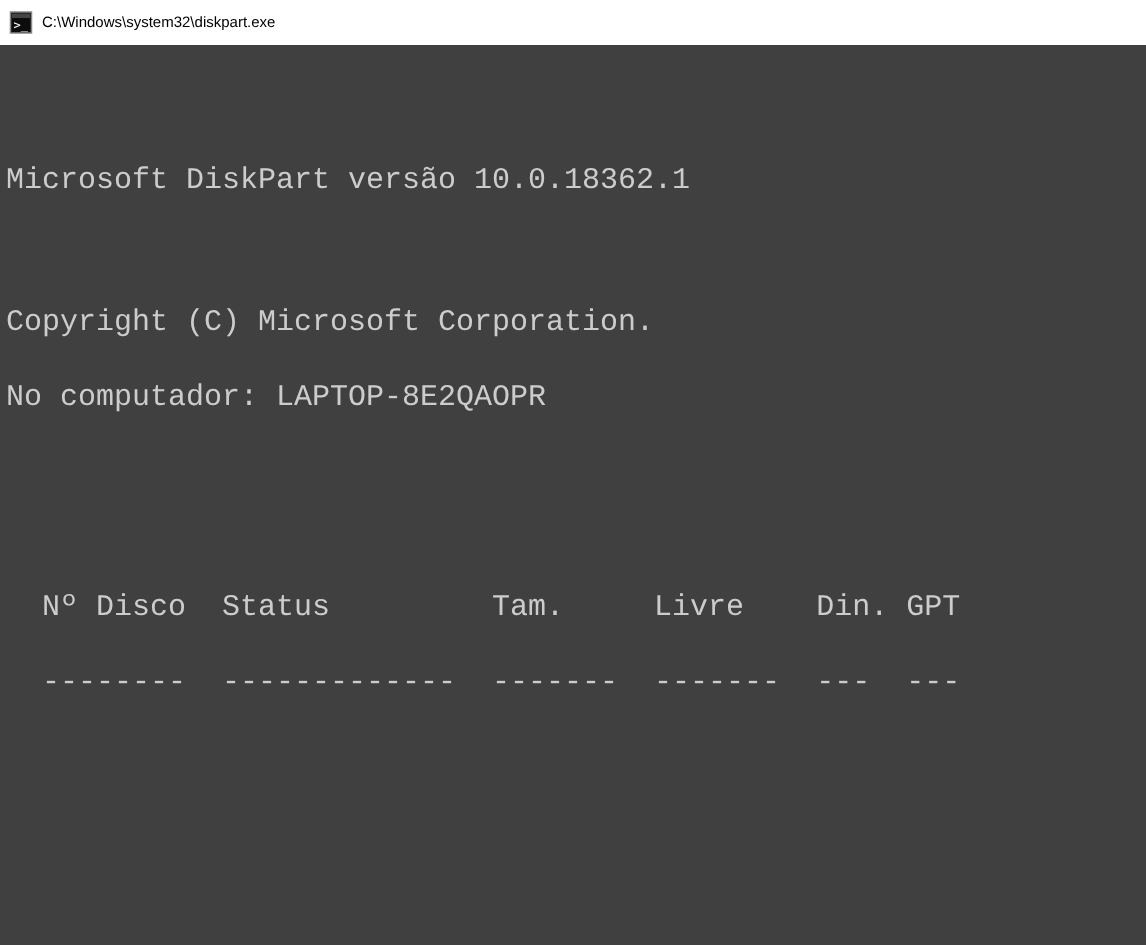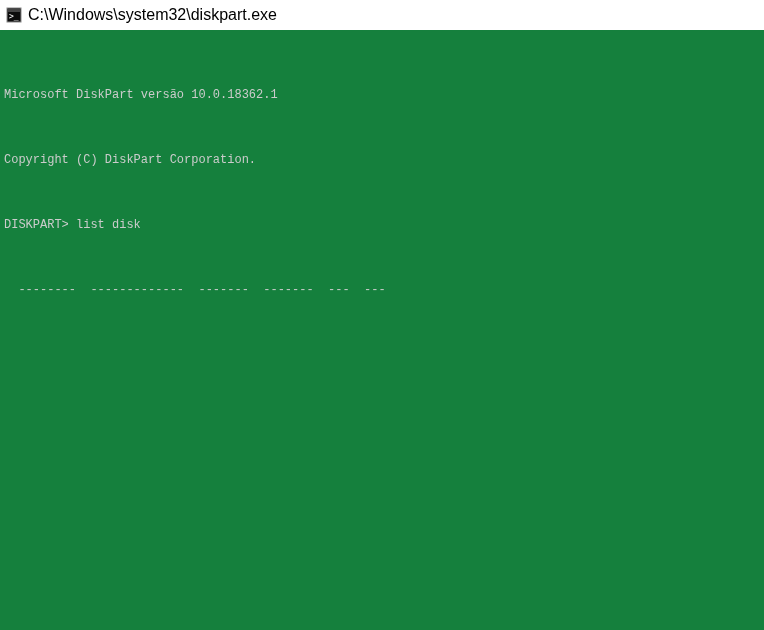--- a/index.html
+++ b/index.html
@@ -28,28 +28,28 @@
       display: inline-flex;
       align-items: center;
       justify-content: center;
     }
     .titlebar-icon svg {
       width: 16px;
       height: 16px;
     }
     .titlebar-text {
       font-family: 'Segoe UI', Tahoma, sans-serif;
-      font-size: 16px;
+      font-size: 10px;
       color: #000;
     }
     .terminal {
-      background: #15803d;
+      background: #404040;
       color: #cccccc;
       padding: 8px 0 0 4px;
-      font-size: 12px;
+      font-size: 20px;
       line-height: 1.25;
       white-space: pre;
       height: calc(100% - 30px);
       width: 100%;
     }
     .line {
       white-space: pre;
     }
     .blank {
       height: 20px;
@@ -66,24 +66,25 @@
       <text x="3" y="12" font-size="8" fill="#fff" font-family="monospace">&gt;_</text>
     </svg>
   </span>
   <span class="titlebar-text">C:\Windows\system32\diskpart.exe</span>
 </div>
 
 <div class="terminal">
 <div class="blank"></div>
 <div class="line">Microsoft DiskPart versão 10.0.18362.1</div>
 <div class="blank"></div>
-<div class="line">Copyright (C) DiskPart Corporation.</div>
+<div class="line">Copyright (C) Microsoft Corporation.</div>
+<div class="line">No computador: LAPTOP-8E2QAOPR</div>
 <div class="blank"></div>
-<div class="line">DISKPART&gt; list disk</div>
 <div class="blank"></div>
+<div class="line">  Nº Disco  Status         Tam.     Livre    Din. GPT</div>
 <div class="line">  --------  -------------  -------  -------  ---  ---</div>
 <div class="blank"></div>
 <div class="blank"></div>
 
 
 
 
 
 
 

